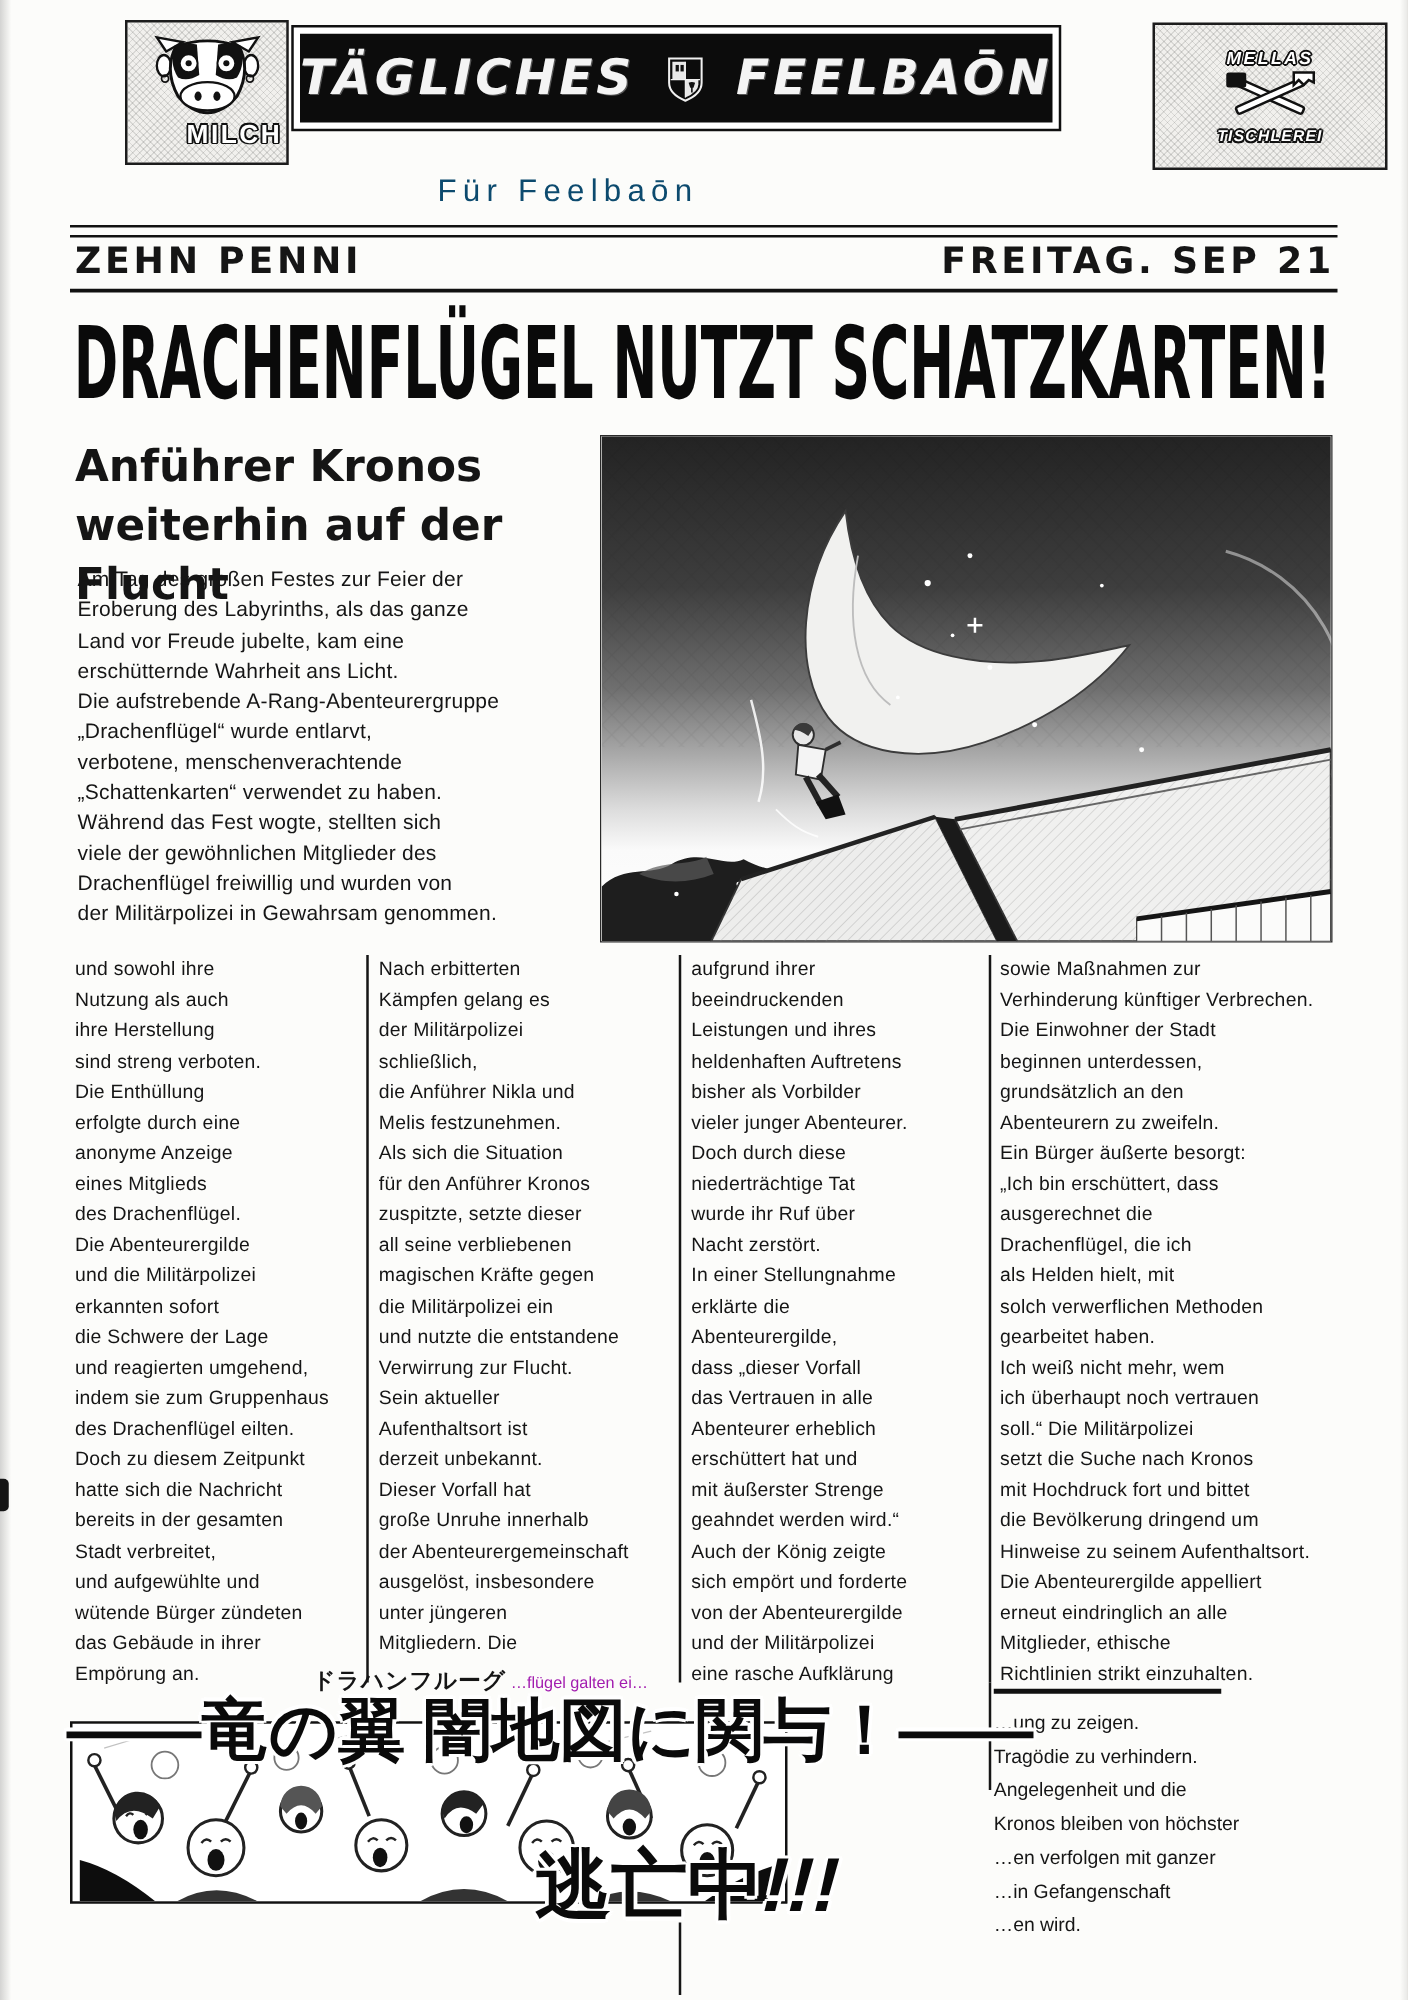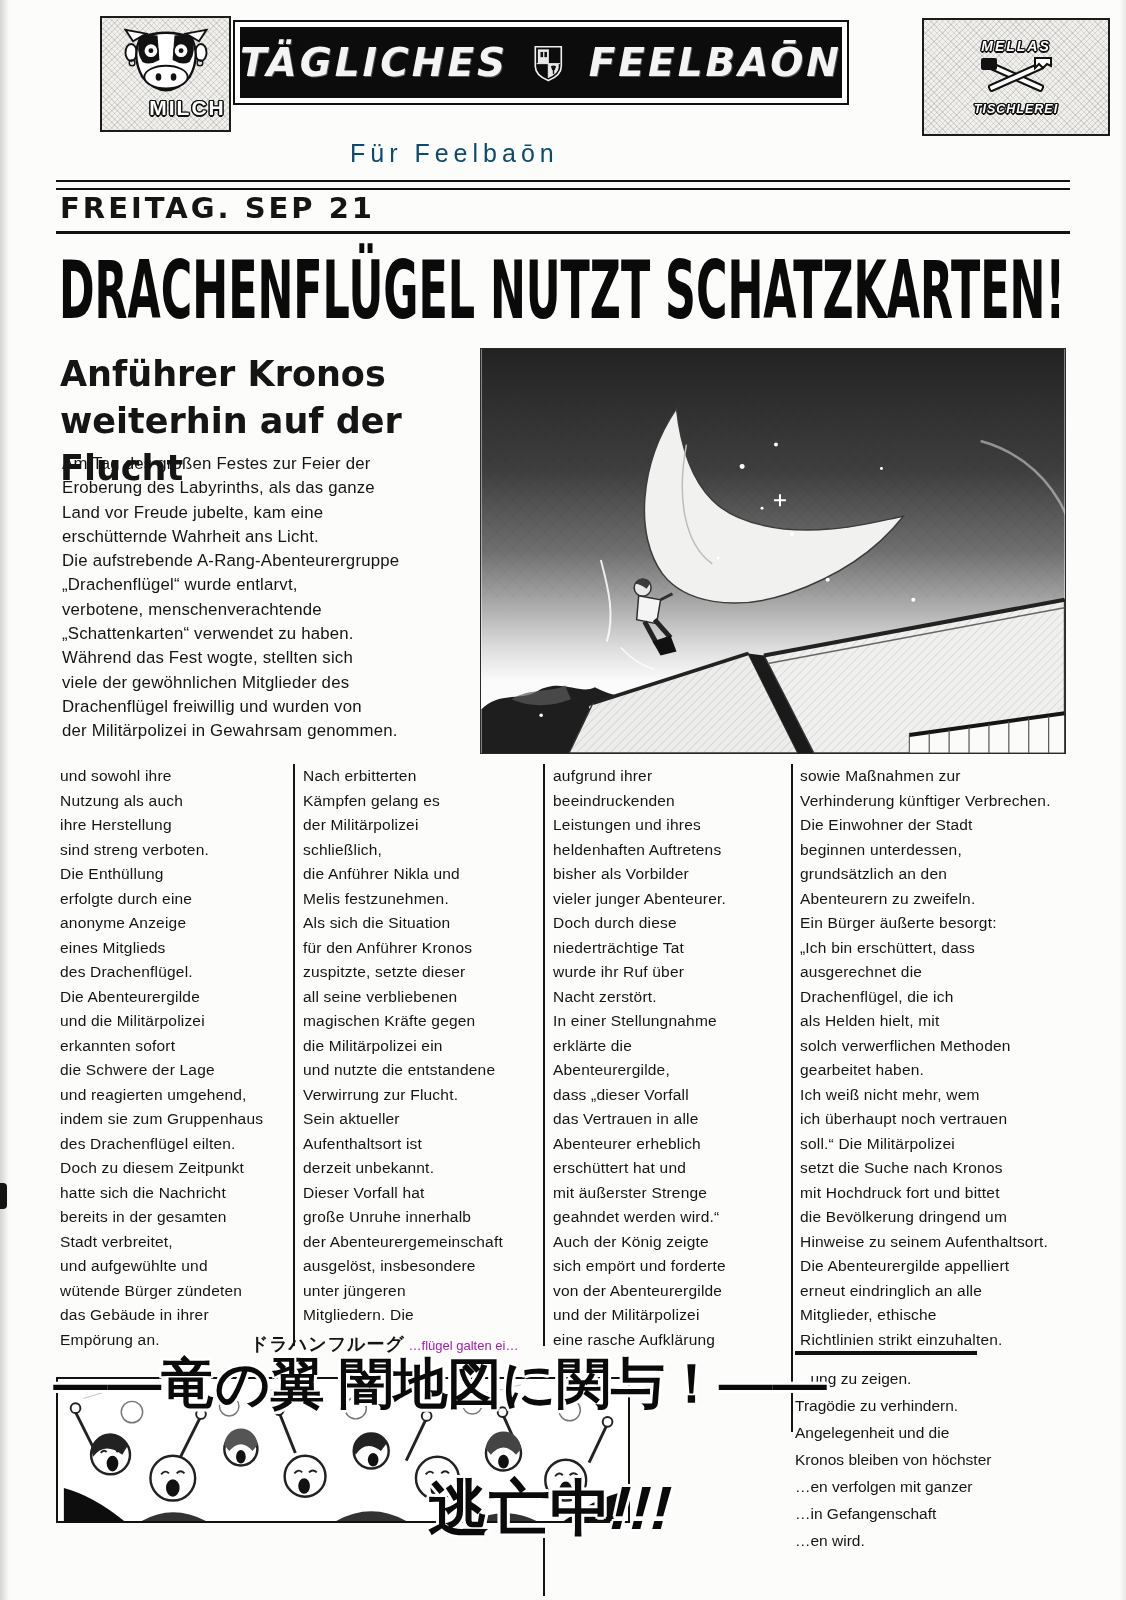--- a/index.html
+++ b/index.html
@@ -121,20 +121,21 @@
       <rect x="8" y="18" width="58" height="6" rx="2" transform="rotate(-24 37 21)" fill="#fff" stroke="#111" stroke-width="2"></rect>
       <rect x="2" y="2" width="16" height="12" rx="2" fill="#111"></rect>
       <path d="M56 2 L72 2 L72 10 L68 8 L64 12 L60 8 L56 12 Z" fill="#fff" stroke="#111" stroke-width="2"></path>
     </svg>
     <div class="outline-txt b">TISCHLEREI</div>
   </div>
 
   <div class="abs subtitle">Für Feelbaōn</div>
   <div class="abs rule-double"></div>
   <div class="abs dateline">
+    <span>ZEHN PENNI</span>
     <span>FREITAG. SEP 21</span>
   </div>
   <div class="abs rule-single"></div>
 
   <svg class="abs headline" viewBox="0 0 1010 94">
     <text x="1" y="78" font-family="DejaVu Sans, sans-serif" font-size="80" font-weight="bold" fill="#0a0a0a" textLength="1006" lengthAdjust="spacingAndGlyphs">DRACHENFLÜGEL NUTZT SCHATZKARTEN!</text>
   </svg>
 
   <div class="abs subhead">
     <div>Anführer Kronos</div>

